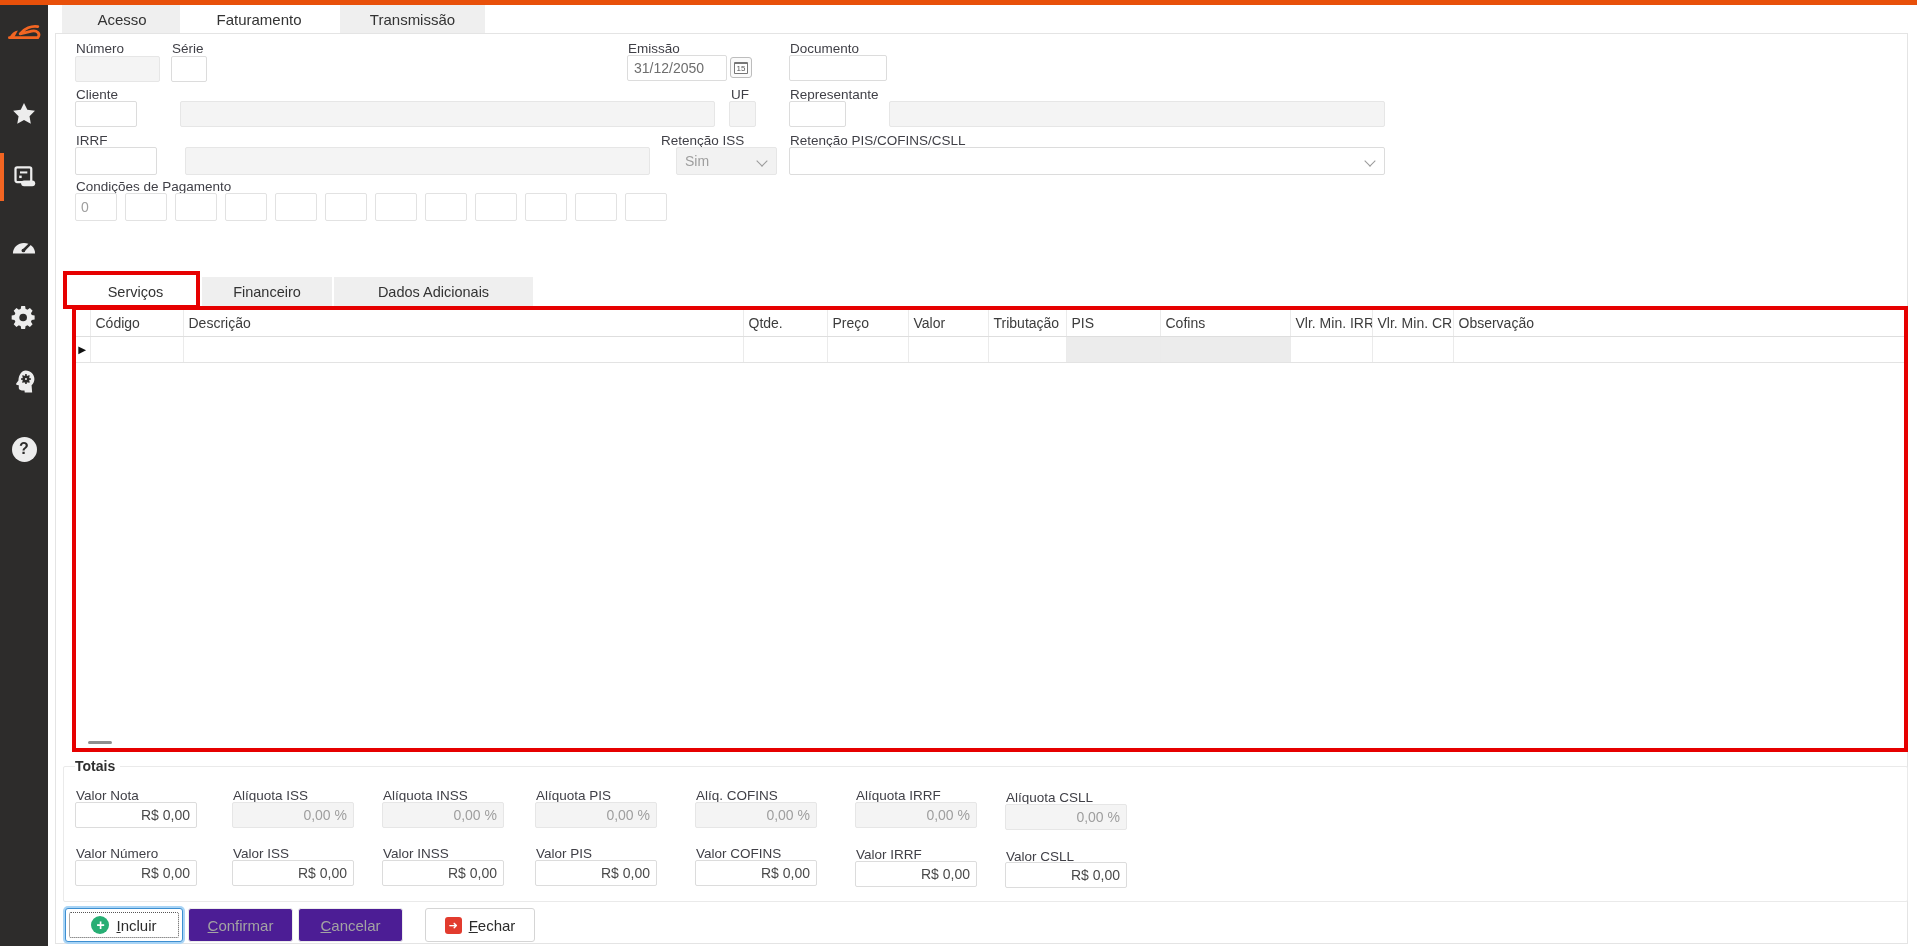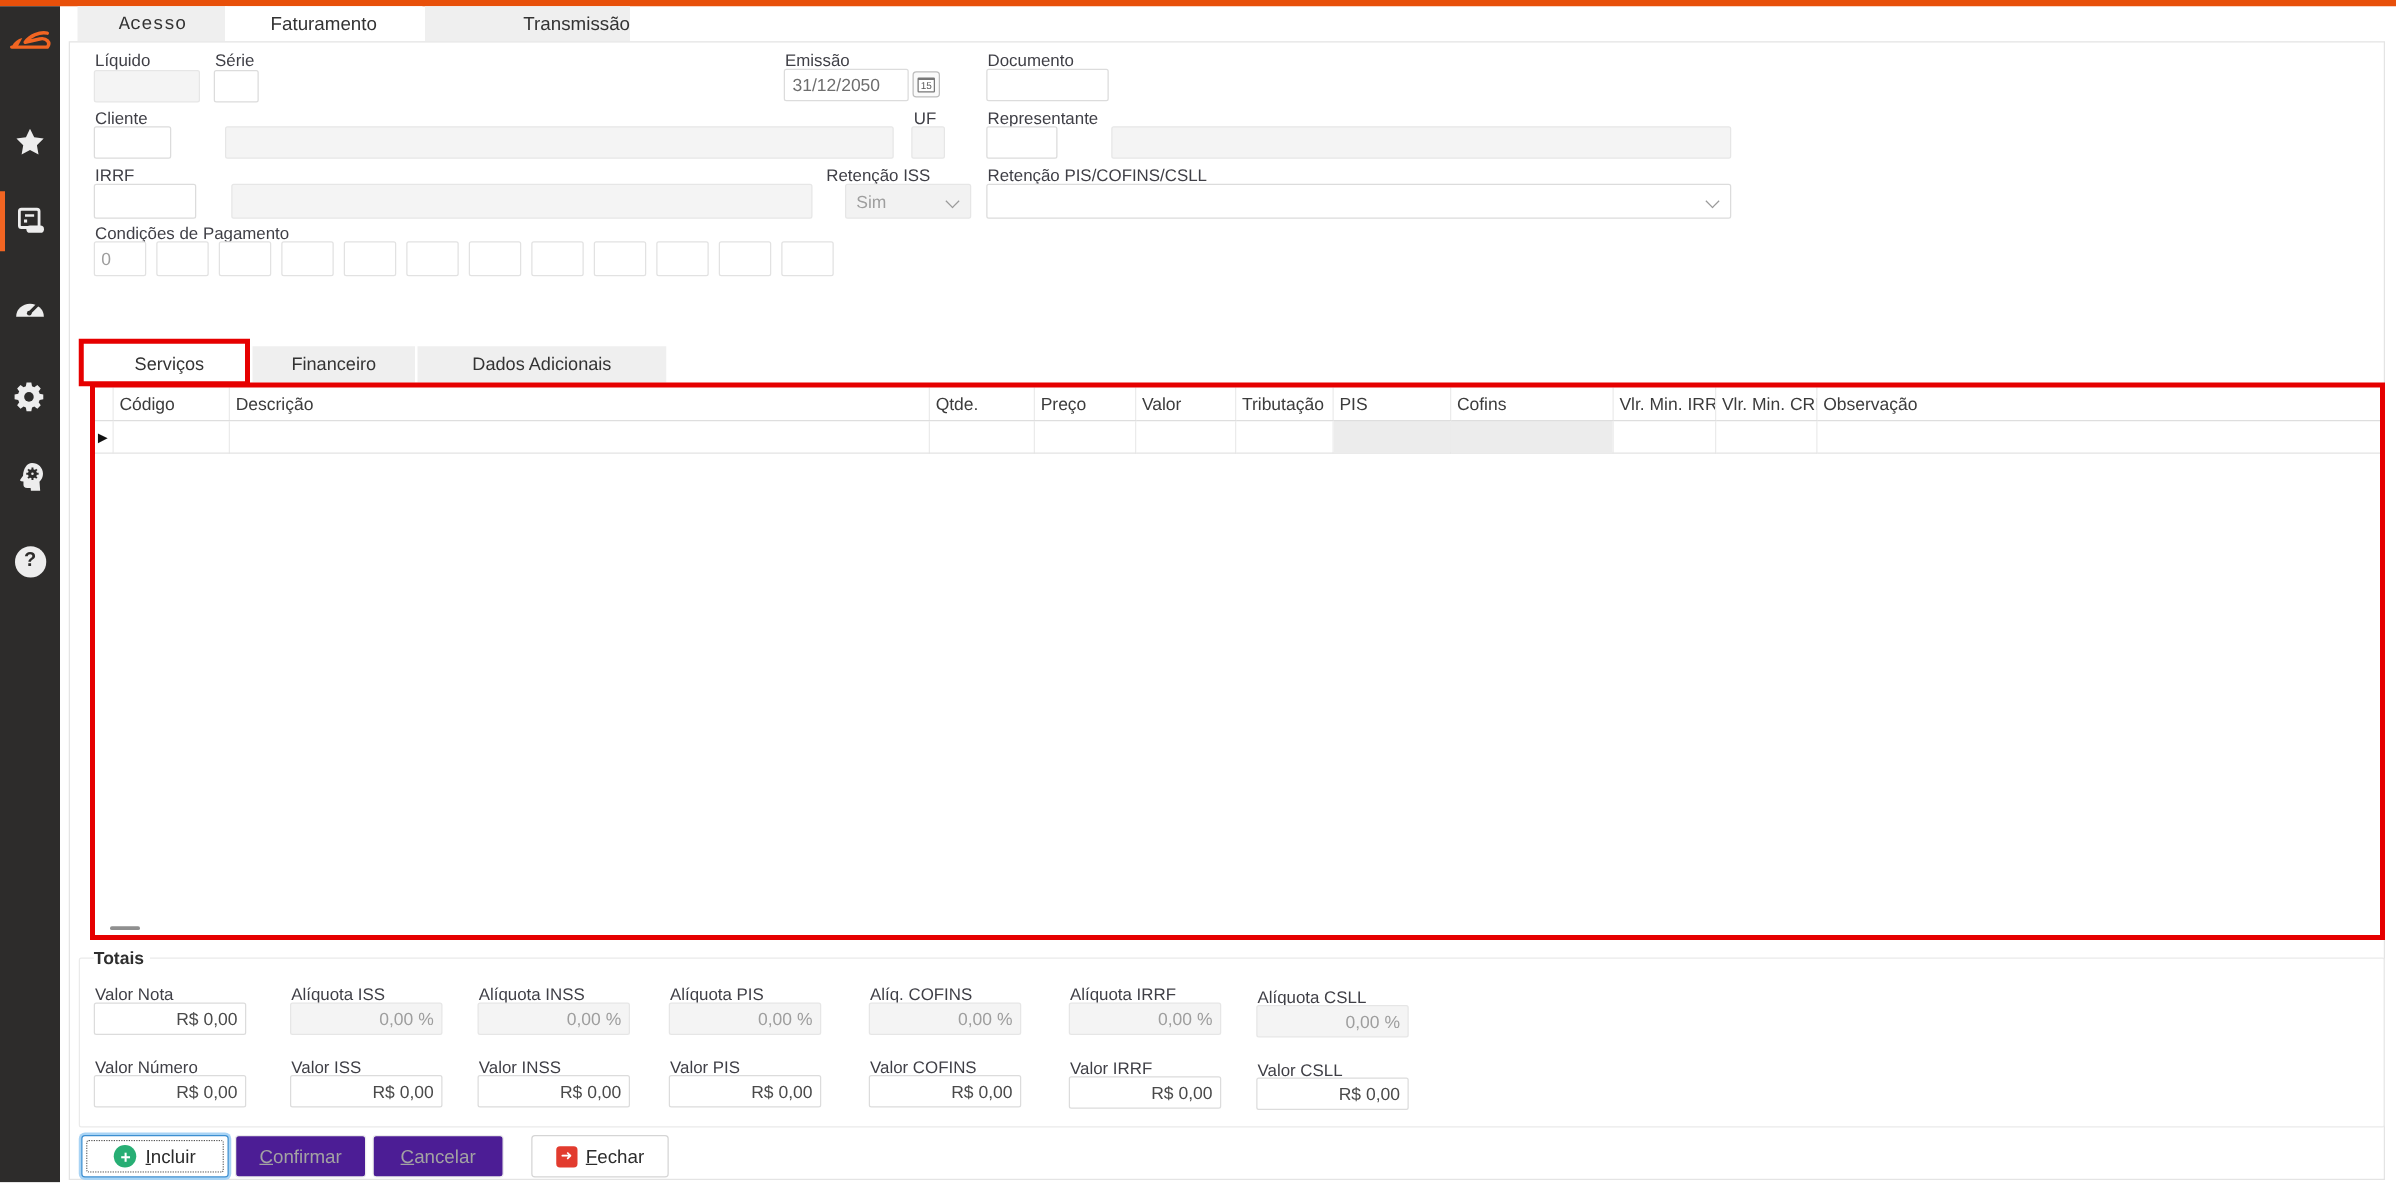--- a/index.html
+++ b/index.html
@@ -121,33 +121,33 @@
         <circle cx="13.3" cy="9.8" r="2.1" fill="#2d2c2b"></circle>
         <circle cx="13.3" cy="9.8" r="0.9" fill="#ededed"></circle>
       </svg>
     </div>
 
     <div class="side-icon" style="top:420px">
       <div class="help-circle">?</div>
     </div>
   </div>
 
-  <div class="tab" style="left:62px; width:120px;font-family:Liberation Mono, monospace;">
+  <div class="tab" style="left:62px; width:120px;">
     <span>Acesso</span>
   </div>
   <div class="tab active" style="left:180px; width:158px;">
     <span>Faturamento</span>
   </div>
-  <div class="tab" style="left:340px; width:164px;justify-content:flex-end;">
+  <div class="tab" style="left:340px; width:145px;">
     <span>Transmissão</span>
   </div>
 
   <div class="panel"></div>
 
-  <div class="lbl" style="left:76px; top:41px;">Líquido</div>
+  <div class="lbl" style="left:76px; top:41px;">Número</div>
   <input class="tb dis" style="left: 75px; top: 56px; width: 85px;" disabled="" value="">
 
   <div class="lbl" style="left:172px; top:41px;">Série</div>
   <input class="tb" style="left: 171px; top: 56px; width: 36px;" value="">
 
   <div class="lbl" style="left:628px; top:41px;">Emissão</div>
   <input class="tb" style="left: 627px; top: 55px; width: 100px; color: rgb(110, 110, 110);" value="31/12/2050">
   <div class="cal-btn">
     <span class="cal-inner">15</span>
   </div>

